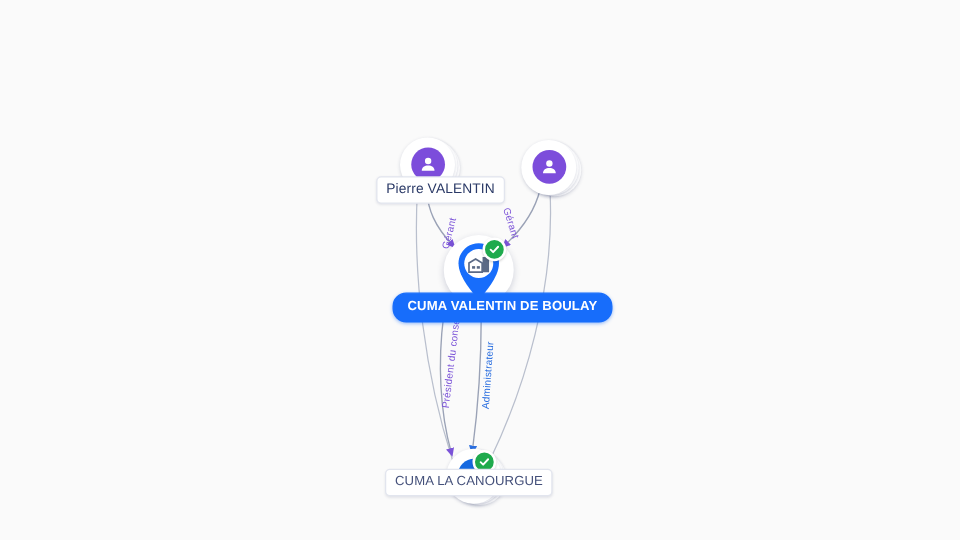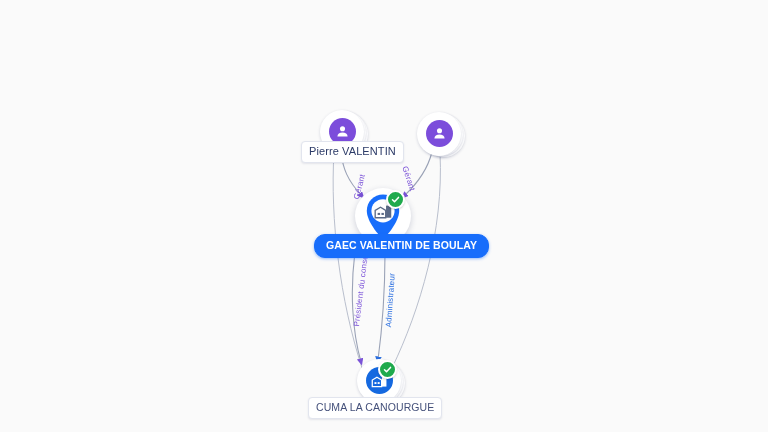--- a/index.html
+++ b/index.html
@@ -168,21 +168,21 @@
           <rect x="9.4" y="12.4" width="3.1" height="2.6" fill="#5b6a86"></rect>
         </svg>
       </div>
       <div class="badge-check" style="right:6px;top:2px;">
         <svg width="9" height="9" viewBox="0 0 12 12">
           <path d="M2 6.3 L4.7 9 L10 3.2" fill="none" stroke="#ffffff" stroke-width="2" stroke-linecap="round" stroke-linejoin="round"></path>
         </svg>
       </div>
     </div>
   </div>
-  <div class="lbl selected" style="left:314px;top:234px;">GAEC VALENTIN DE BOULAY</div>
+  <div class="lbl selected" style="left:314px;top:234px;">CUMA VALENTIN DE BOULAY</div>
 
   <div class="node" style="left:357px;top:359px;">
     <div class="stack-circle">
       <div class="sheet s3"></div>
       <div class="sheet s2"></div>
       <div class="sheet s1"></div>
       <div class="avatar blue">
         <svg width="17" height="15" viewBox="0 0 24 20" fill="#ffffff">
           <path d="M1.8 18.6V9.4L8.4 5.3 15 9.4v9.2z" fill="none" stroke="#ffffff" stroke-width="1.8"></path>
           <path d="M15.4 18.6V3.4h6.4v15.2z" fill="#ffffff"></path>
@@ -190,15 +190,15 @@
           <rect x="9.4" y="12.3" width="2.8" height="2.6" fill="#ffffff"></rect>
         </svg>
       </div>
       <div class="badge-check" style="right:4px;top:1px;">
         <svg width="9" height="9" viewBox="0 0 12 12">
           <path d="M2 6.3 L4.7 9 L10 3.2" fill="none" stroke="#ffffff" stroke-width="2" stroke-linecap="round" stroke-linejoin="round"></path>
         </svg>
       </div>
     </div>
   </div>
-  <div class="lbl plain" style="left:308px;top:397px;text-align:right;">CUMA LA CANOURGUE</div>
+  <div class="lbl plain" style="left:308px;top:375px;text-align:right;">CUMA LA CANOURGUE</div>
 
 </div>
 
 </body></html>

